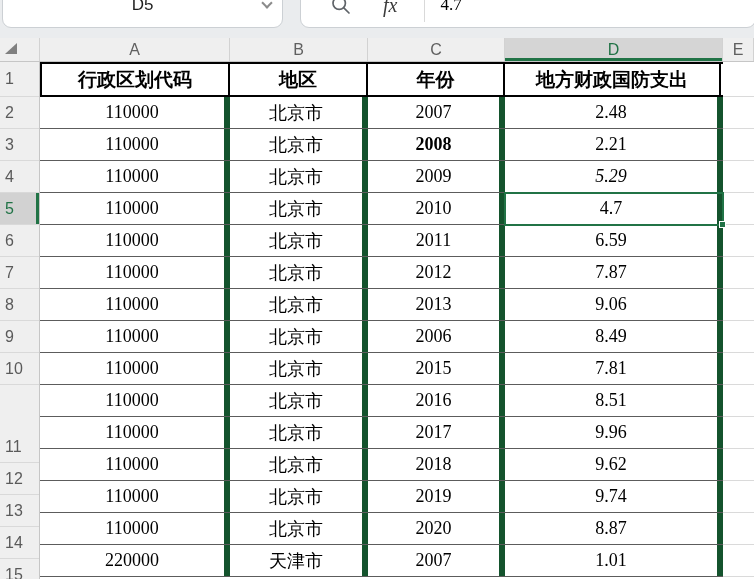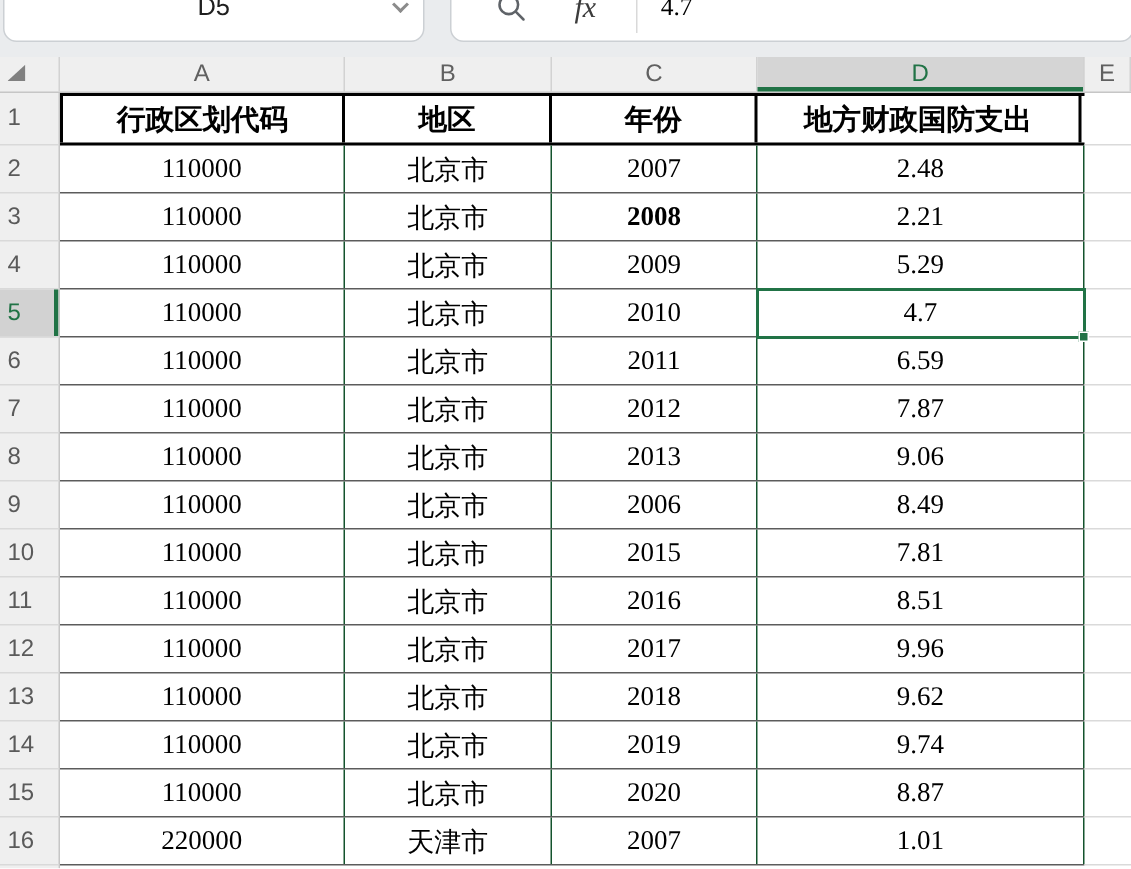--- a/index.html
+++ b/index.html
@@ -33,21 +33,21 @@
   .row-bar{position:absolute;right:0;top:0;bottom:0;width:3px;background:#217346}
   .row-sliver{height:4px;background:#efefef}
 
   
   .sheetbody{position:absolute;left:40px;top:62px;width:714px;height:517px;background:#fff}
   .thead{display:flex;height:35px;width:683px;border-top:2px solid #000;border-bottom:2px solid #000}
   .th{border-right:2px solid #000;display:flex;align-items:center;justify-content:center;
       font-family:"Liberation Serif","DejaVu Serif",serif;font-weight:bold;font-size:19px;color:#000;flex:0 0 auto;overflow:hidden;white-space:nowrap}
   .th:first-child{border-left:2px solid #000}
   .tr{display:flex;height:32px;width:683px;border-bottom:1px solid #5c5c5c}
-  .td{border-right:1px solid #14532d;display:flex;align-items:center;justify-content:center;
+  .td{border-right:6px solid #14532d;display:flex;align-items:center;justify-content:center;
       font-family:"Liberation Serif","DejaVu Serif",serif;font-size:18px;color:#000;flex:0 0 auto;overflow:hidden;white-space:nowrap}
   .ecol{position:absolute;left:683px;top:0;width:31px;height:517px}
   .e-row{border-bottom:1px solid #dadada}
   .sel-box{position:absolute;left:464px;top:130px;width:220px;height:34px;border:2px solid #217346;pointer-events:none}
   .handle{position:absolute;right:-4px;bottom:-4px;width:7px;height:7px;background:#217346;border:1px solid #fff}
 </style>
 </head>
 <body>
 
 <div id="screen">
@@ -104,21 +104,21 @@
       </div>
       <div class="row-h" style="height: 32px;">
         <span>8</span>
       </div>
       <div class="row-h" style="height: 32px;">
         <span>9</span>
       </div>
       <div class="row-h" style="height: 32px;">
         <span>10</span>
       </div>
-      <div class="row-h" style="height: 32px;">
+      <div class="row-h" style="height: 32px; margin-top: 46px;">
         <span>11</span>
       </div>
       <div class="row-h" style="height: 32px;">
         <span>12</span>
       </div>
       <div class="row-h" style="height: 32px;">
         <span>13</span>
       </div>
       <div class="row-h" style="height: 32px;">
         <span>14</span>
@@ -149,21 +149,21 @@
         <div class="tr">
           <div class="td" style="width: 190px;">110000</div>
           <div class="td" style="width: 138px;">北京市</div>
           <div class="td" style="width: 137px; font-weight: bold;">2008</div>
           <div class="td" style="width: 218px;">2.21</div>
         </div>
         <div class="tr">
           <div class="td" style="width: 190px;">110000</div>
           <div class="td" style="width: 138px;">北京市</div>
           <div class="td" style="width: 137px;">2009</div>
-          <div class="td" style="width: 218px;">5.29</div>
+          <div class="td" style="width: 218px; font-style: italic;">5.29</div>
         </div>
         <div class="tr">
           <div class="td" style="width: 190px;">110000</div>
           <div class="td" style="width: 138px;">北京市</div>
           <div class="td" style="width: 137px;">2010</div>
           <div class="td" style="width: 218px;">4.7</div>
         </div>
         <div class="tr">
           <div class="td" style="width: 190px;">110000</div>
           <div class="td" style="width: 138px;">北京市</div>

